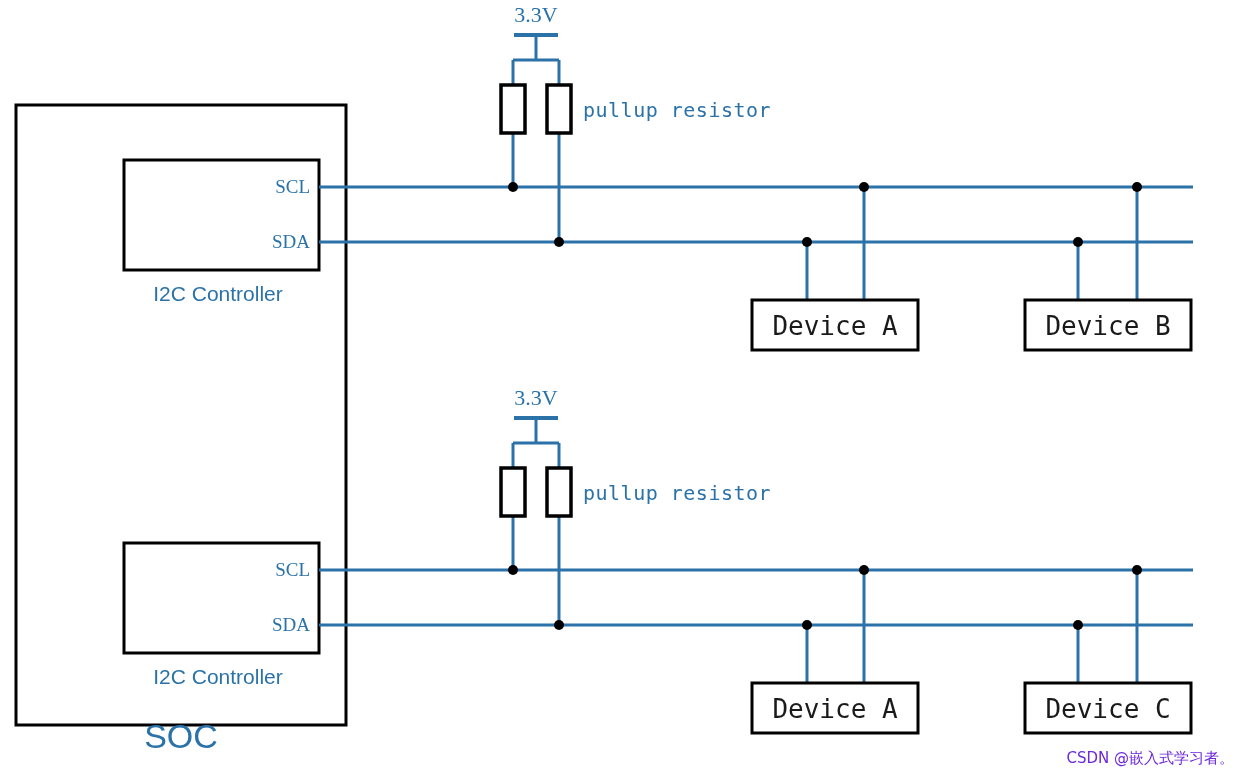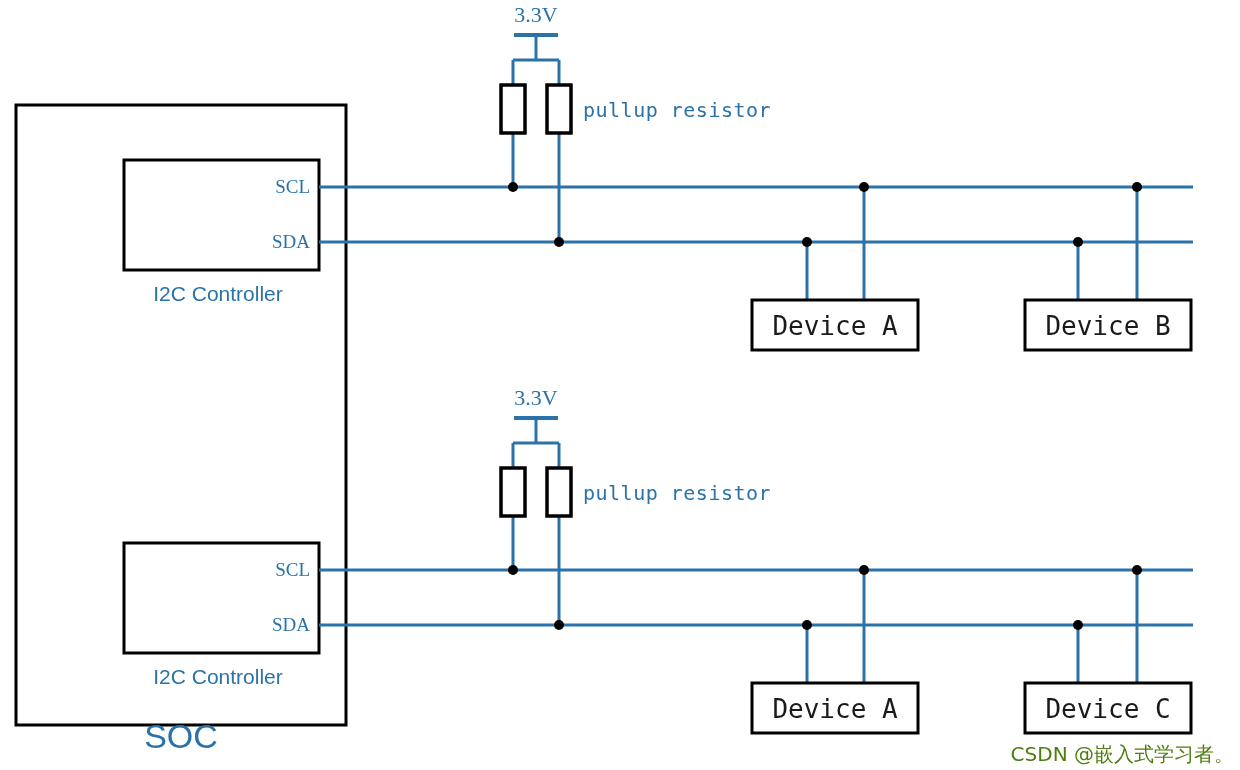--- a/index.html
+++ b/index.html
@@ -84,22 +84,22 @@
   .label-device {
     font-size: 26px;
     text-anchor: middle;
     fill: #1a1a1a;
   }
   .watermark {
     position: absolute;
     right: 6px;
     bottom: 2px;
     font-family: "DejaVu Sans", sans-serif;
-    font-size: 20px;
-    color: #4d7c0f;
+    font-size: 15px;
+    color: #6d28d9;
     white-space: nowrap;
     user-select: none;
     margin-top: 45px;
   }
 </style>
 </head>
 <body>
 
 <div id="diagram-root">
 

